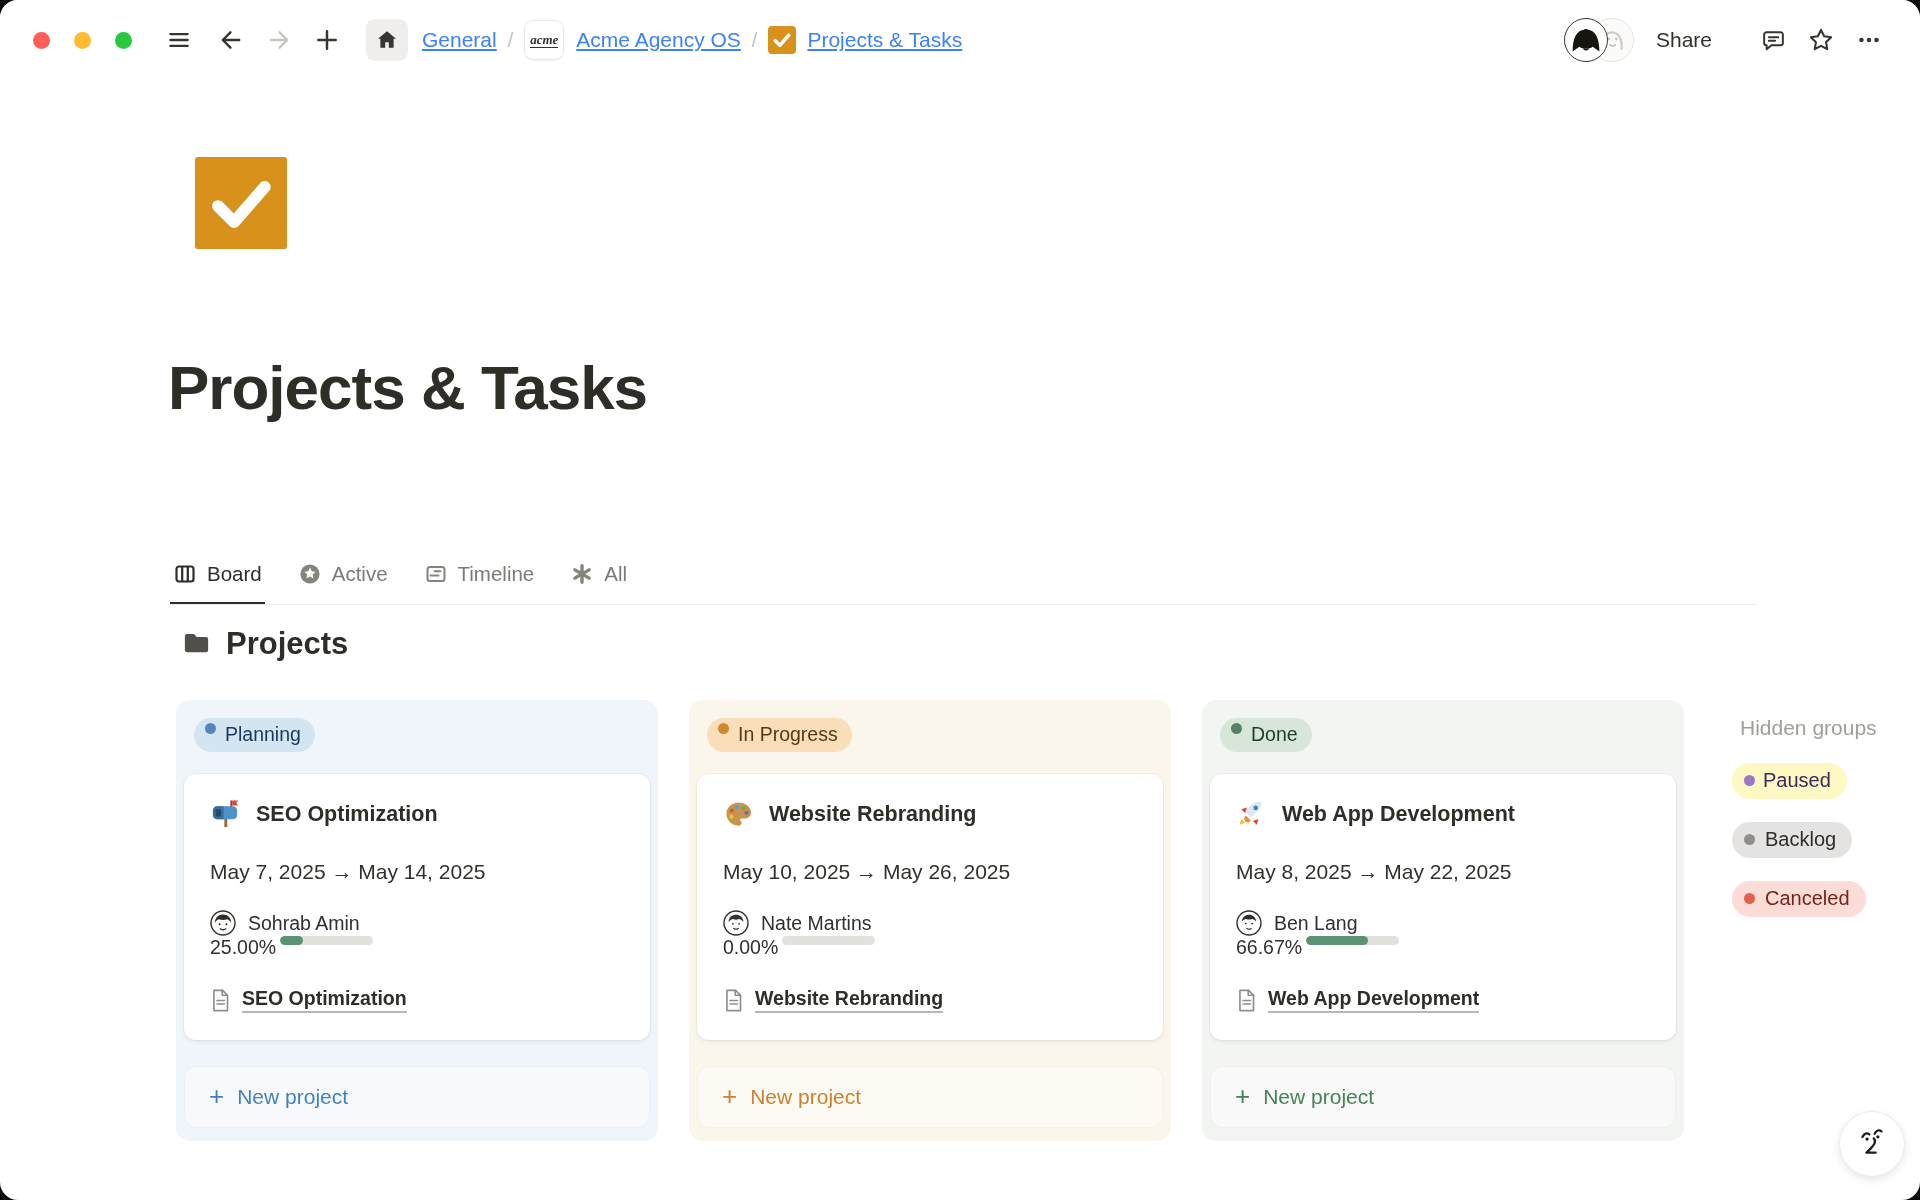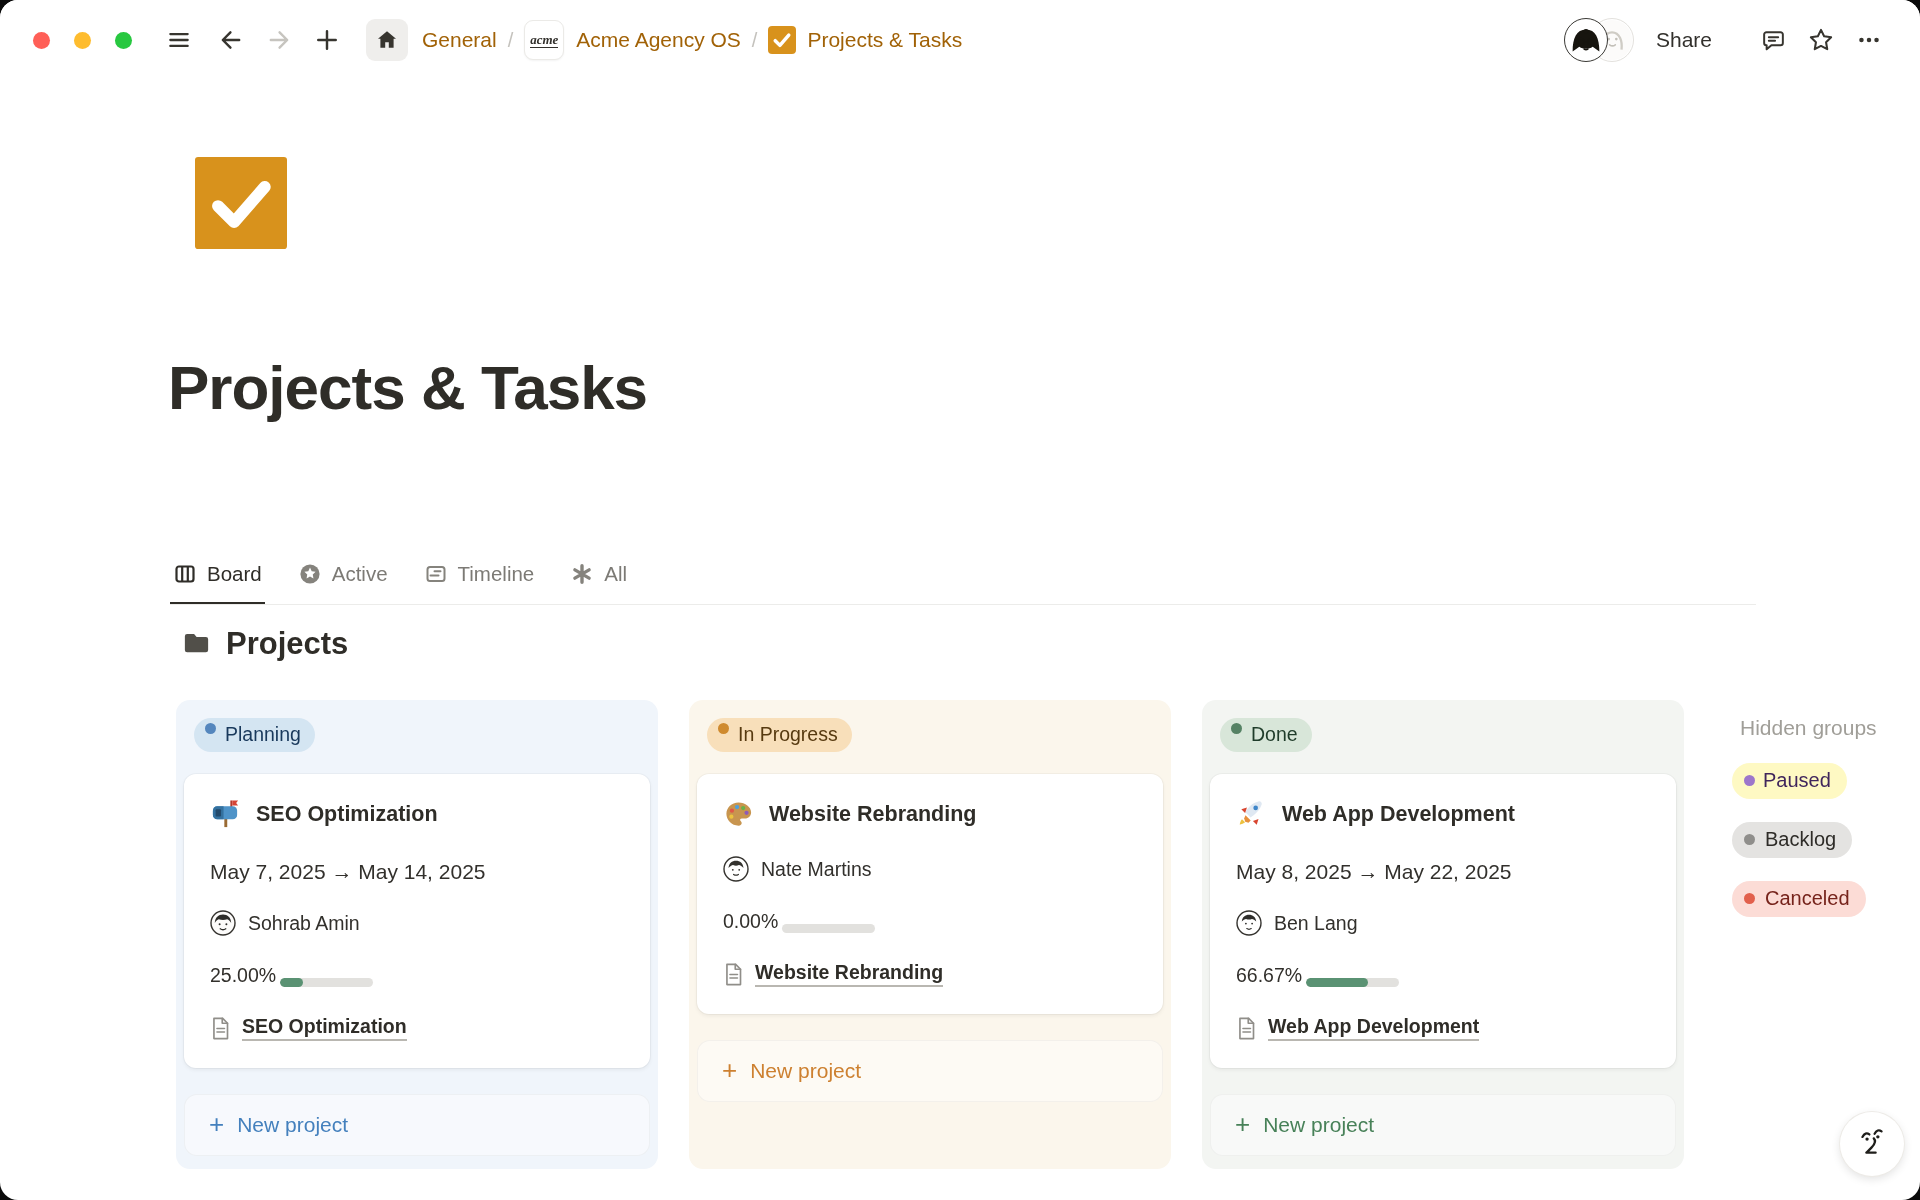--- a/index.html
+++ b/index.html
@@ -13,21 +13,21 @@
   .tl { width:17px; height:17px; border-radius:50%; }
   .tl.red{ background:#ff5f57; } .tl.yellow{ background:#febc2e; } .tl.green{ background:#28c840; }
   .tb-icon { display:flex; align-items:center; justify-content:center; width:34px; height:34px; border-radius:6px; }
   .tb-icon svg { display:block; }
   .hamburger { margin-left:30px; }
   .nav-back { margin-left:18px; }
   .nav-fwd { margin-left:14px; }
   .nav-plus { margin-left:14px; }
   .home-box { margin-left:22px; width:42px; height:42px; background:#efeeec; border-radius:9px; }
   .crumbs { display:flex; align-items:center; margin-left:14px; font-size:21px; }
-  .crumb { color:#a16207; cursor:default; white-space:nowrap; }
+  .crumb { color:#3b82f6; cursor:default; white-space:nowrap;text-decoration:underline; }
   .crumb-sep { color:#c4c2bd; margin:0 11px; font-size:20px; }
   .acme-box { width:40px; height:40px; background:#fff; border:1px solid #ebeae7; box-shadow:0 1px 2px rgba(0,0,0,.05); border-radius:9px; display:flex; flex-direction:column; align-items:center; justify-content:center; margin-right:12px; }
   .acme-text { font-family:"Liberation Serif",serif; font-style:italic; font-weight:700; font-size:13px; color:#32302c; line-height:1; border-bottom:1.5px solid #32302c; padding-bottom:1px; }
   .crumb-check { margin-right:11px; display:flex; }
   .tb-right { margin-left:auto; display:flex; align-items:center; }
   .avatars { position:relative; width:74px; height:46px; }
   .av { position:absolute; top:1px; width:44px; height:44px; border-radius:50%; background:#fff; overflow:hidden; }
   .av.b { left:26px; border:1px solid #e3e1dd; }
   .av.a { left:0; border:1.5px solid #3a3935; z-index:2; }
   .share { font-size:21px; color:#32302c; margin:0 30px 0 18px; }
@@ -55,21 +55,21 @@
   .dot { width:11px; height:11px; border-radius:50%; background:var(--dotc); }
   .hgdot { width:11px; height:11px; border-radius:50%; }
   .card { margin-top:22px; background:#fff; border-radius:12px; padding:25px 26px 27px; box-shadow:0 0 0 1px rgba(15,15,15,.03), 0 2px 4px rgba(15,15,15,.06); cursor:pointer; }
   .card-title-row { display:flex; align-items:center; gap:15px; }
   .emoji { width:31px; height:31px; display:flex; }
   .emoji svg { width:100%; height:100%; }
   .card-title { font-size:21.5px; font-weight:600; color:#2f2d28; }
   .row-date { margin-top:30px; font-size:21px; color:#32302c; }
   .row-person { margin-top:26px; display:flex; align-items:center; gap:12px; font-size:19.5px; }
   .cavatar { width:26px; height:26px; display:flex; }
-  .row-progress { margin-top:28px; display:flex; align-items:flex-end; gap:4px; font-size:19.5px; }
+  .row-progress { display:flex; align-items:flex-start; gap:4px; font-size:19.5px; }
   .bar { width:93px; height:9px; border-radius:5px; background:#e2e1de; overflow:hidden; }
   .fill { display:block; height:100%; border-radius:5px; background:#5a9273; }
   .row-link { margin-top:28px; display:flex; align-items:center; gap:11px; }
   .doc { width:21px; height:25px; display:flex; }
   .card-link { font-size:19.5px; font-weight:600; color:#2f2d28; text-decoration:none; border-bottom:2px solid #b9b7b1; padding-bottom:1px; cursor:pointer; }
   .newbtn { margin-top:26px; height:62px; border-radius:13px; display:flex; align-items:center; padding-left:24px; gap:13px; background:rgba(255,255,255,.45); border:1px solid rgba(15,15,15,.045); font-size:21px; color:var(--accent); cursor:pointer; }
   .newbtn .plus { font-size:26px; font-weight:400; line-height:1; margin-top:-2px; }
   .col-blue   { --colbg:#f0f5fb; --pillbg:#d4e5f2; --pilltxt:#19395c; --dotc:#5486bd; --accent:#4480bd; }
   .col-orange { --colbg:#fbf6ec; --pillbg:#f8dfba; --pilltxt:#573a10; --dotc:#cf8a2e; --accent:#cd8030; }
   .col-green  { --colbg:#f3f5f2; --pillbg:#d8e6d9; --pilltxt:#1f3c2a; --dotc:#558264; --accent:#478158; }
@@ -310,20 +310,21 @@
                 <path d="M16 3.5C9 3.5 3.5 8.7 3.5 15.3 3.5 22 9 27.5 16 27.5c2.2 0 3.3-1.3 3.3-2.7 0-.9-.5-1.5-1.1-2.1-1-1.1-.6-2.6 1.3-2.6h3.2c3.5 0 6.3-2.7 6.3-6.2C29 8 23 3.5 16 3.5z" fill="#c8954f"></path>
                 <circle cx="9.2" cy="12" r="2.2" fill="#e05747"></circle>
                 <circle cx="14.5" cy="8.3" r="2.2" fill="#4ea0dd"></circle>
                 <circle cx="20.8" cy="9.3" r="2.2" fill="#69b14a"></circle>
                 <circle cx="24.3" cy="14.3" r="2.2" fill="#8e5bb8"></circle>
                 <circle cx="8.6" cy="18.2" r="2.2" fill="#ecc23f"></circle>
               </svg>
           </span>
           <span class="card-title">Website Rebranding</span>
         </div>
+        <div class="row-date">May 10, 2025 → May 26, 2025</div>
         <div class="row-person">
           <span class="cavatar">
             <svg viewBox="0 0 26 26">
                 <circle cx="13" cy="13" r="12" fill="#fff" stroke="#35332f" stroke-width="1.4"></circle>
                 <path d="M5.5 12c.5-4.8 3.4-7.2 7.5-7.2s7 2.4 7.5 7.2c-1.8-1.8-3-2.6-4.6-2.9-2 .8-3.8.8-5.8 0-1.6.3-2.8 1.1-4.6 2.9z" fill="#33322e"></path>
                 <circle cx="9.8" cy="13.8" r=".9" fill="#33322e"></circle>
                 <circle cx="16.2" cy="13.8" r=".9" fill="#33322e"></circle>
                 <path d="M10.6 18.4c1.5 1 3.3 1 4.8 0" stroke="#33322e" stroke-width="1.2" fill="none" stroke-linecap="round"></path>
               </svg>
           </span>

